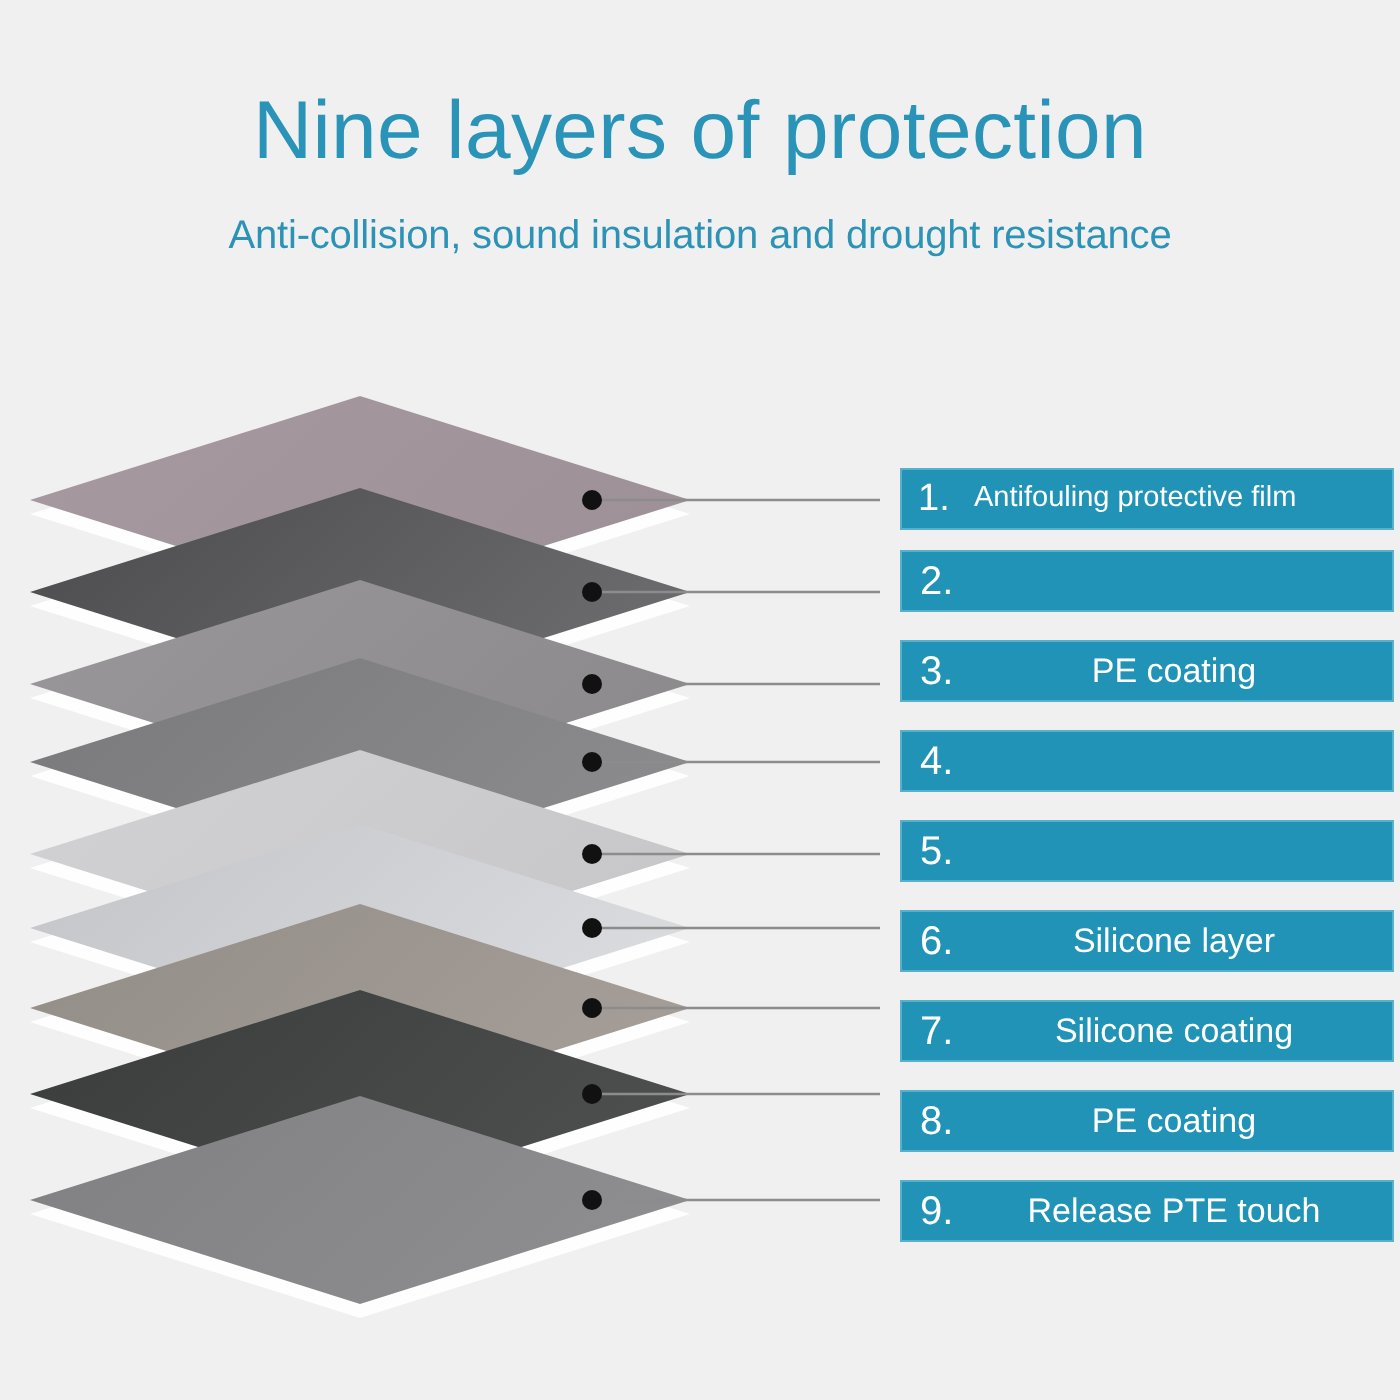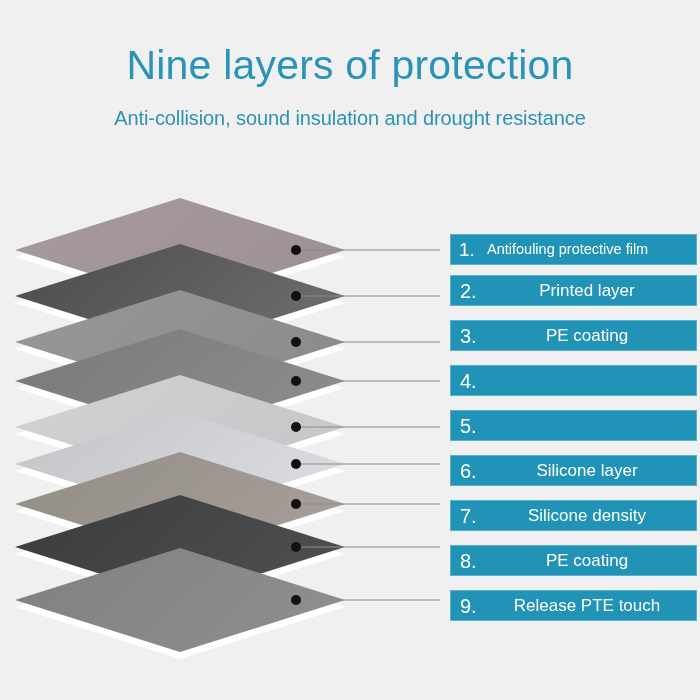--- a/index.html
+++ b/index.html
@@ -189,39 +189,38 @@
       </g>
   </svg>
 
   <div id="labels">
       <div class="label-box compact" style="top: 234px; background: rgb(33, 147, 182); border-color: rgb(87, 176, 204);">
         <span class="label-num">1.</span>
         <span class="label-text">Antifouling protective film</span>
       </div>
       <div class="label-box" style="top: 275px; background: rgb(33, 147, 182); border-color: rgb(87, 176, 204);">
         <span class="label-num">2.</span>
-        <span class="label-text">Printed layer</span>
       </div>
       <div class="label-box" style="top: 320px; background: rgb(33, 147, 182); border-color: rgb(87, 176, 204);">
         <span class="label-num">3.</span>
         <span class="label-text">PE coating</span>
       </div>
       <div class="label-box" style="top: 365px; background: rgb(33, 147, 182); border-color: rgb(87, 176, 204);">
         <span class="label-num">4.</span>
       </div>
       <div class="label-box" style="top: 410px; background: rgb(33, 147, 182); border-color: rgb(87, 176, 204);">
         <span class="label-num">5.</span>
       </div>
       <div class="label-box" style="top: 455px; background: rgb(33, 147, 182); border-color: rgb(87, 176, 204);">
         <span class="label-num">6.</span>
         <span class="label-text">Silicone layer</span>
       </div>
       <div class="label-box" style="top: 500px; background: rgb(33, 147, 182); border-color: rgb(87, 176, 204);">
         <span class="label-num">7.</span>
-        <span class="label-text">Silicone density</span>
+        <span class="label-text">Silicone coating</span>
       </div>
       <div class="label-box" style="top: 545px; background: rgb(33, 147, 182); border-color: rgb(87, 176, 204);">
         <span class="label-num">8.</span>
         <span class="label-text">PE coating</span>
       </div>
       <div class="label-box" style="top: 590px; background: rgb(33, 147, 182); border-color: rgb(87, 176, 204);">
         <span class="label-num">9.</span>
         <span class="label-text">Release PTE touch</span>
       </div>
     </div>

